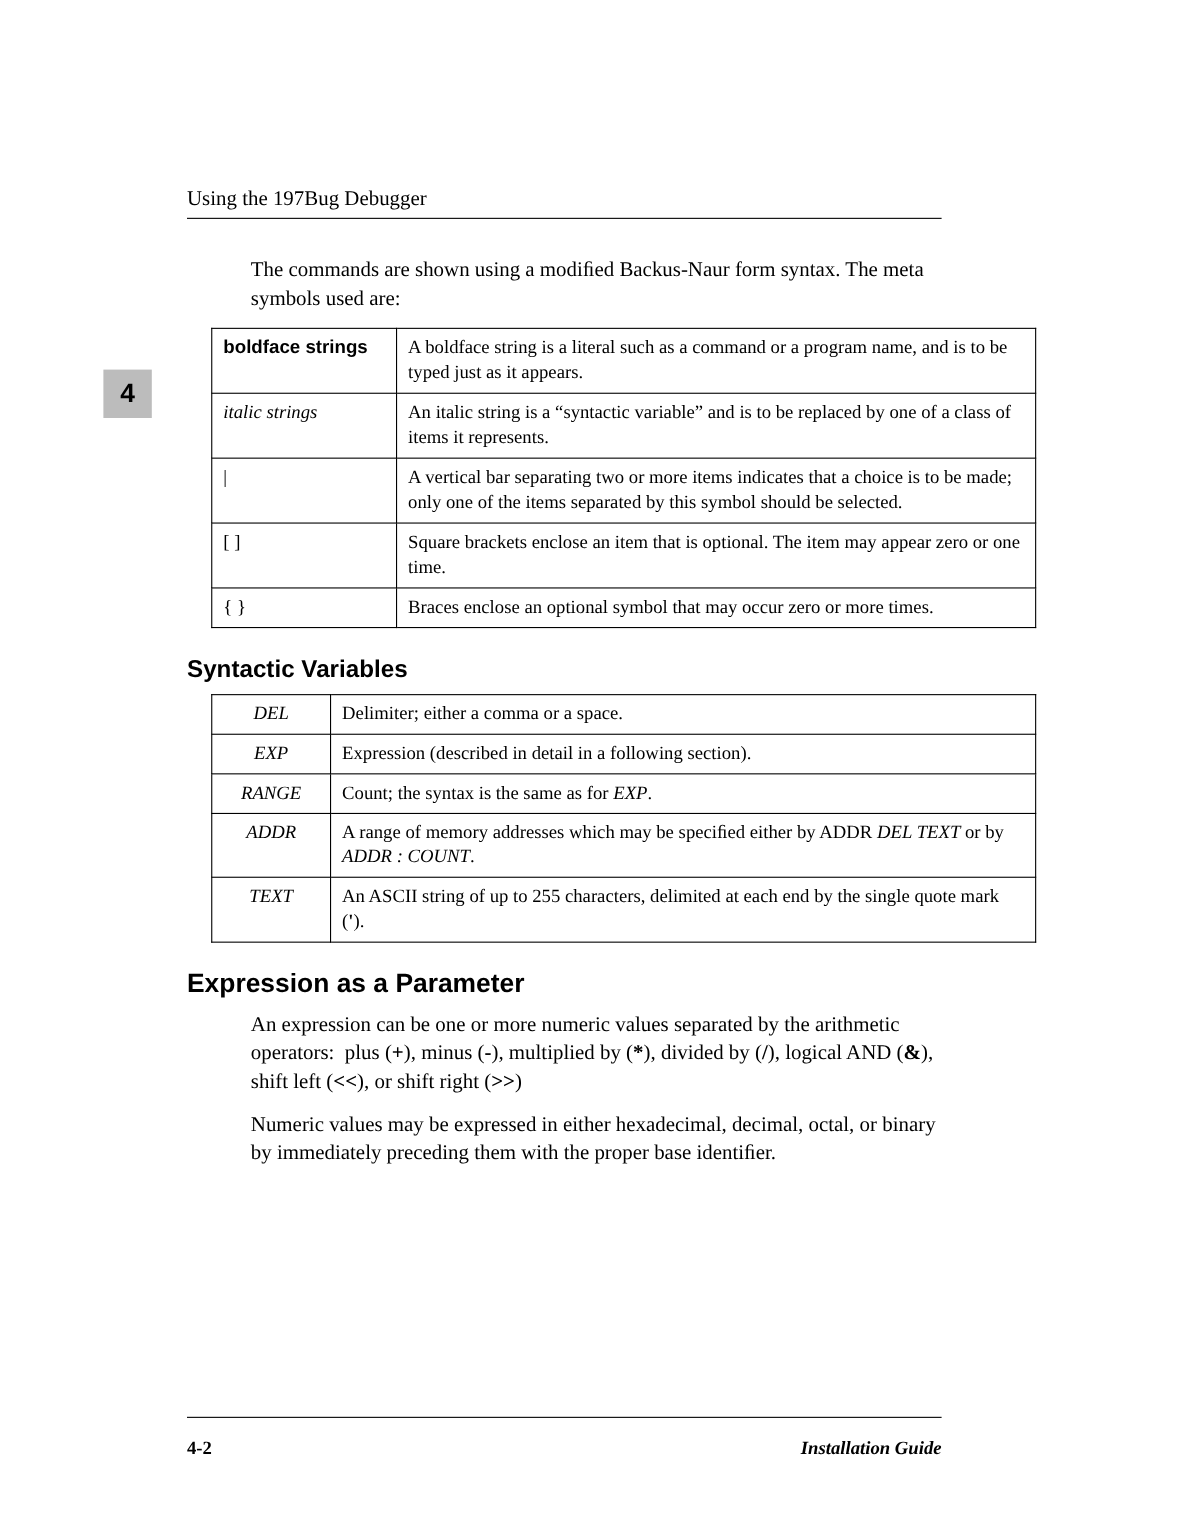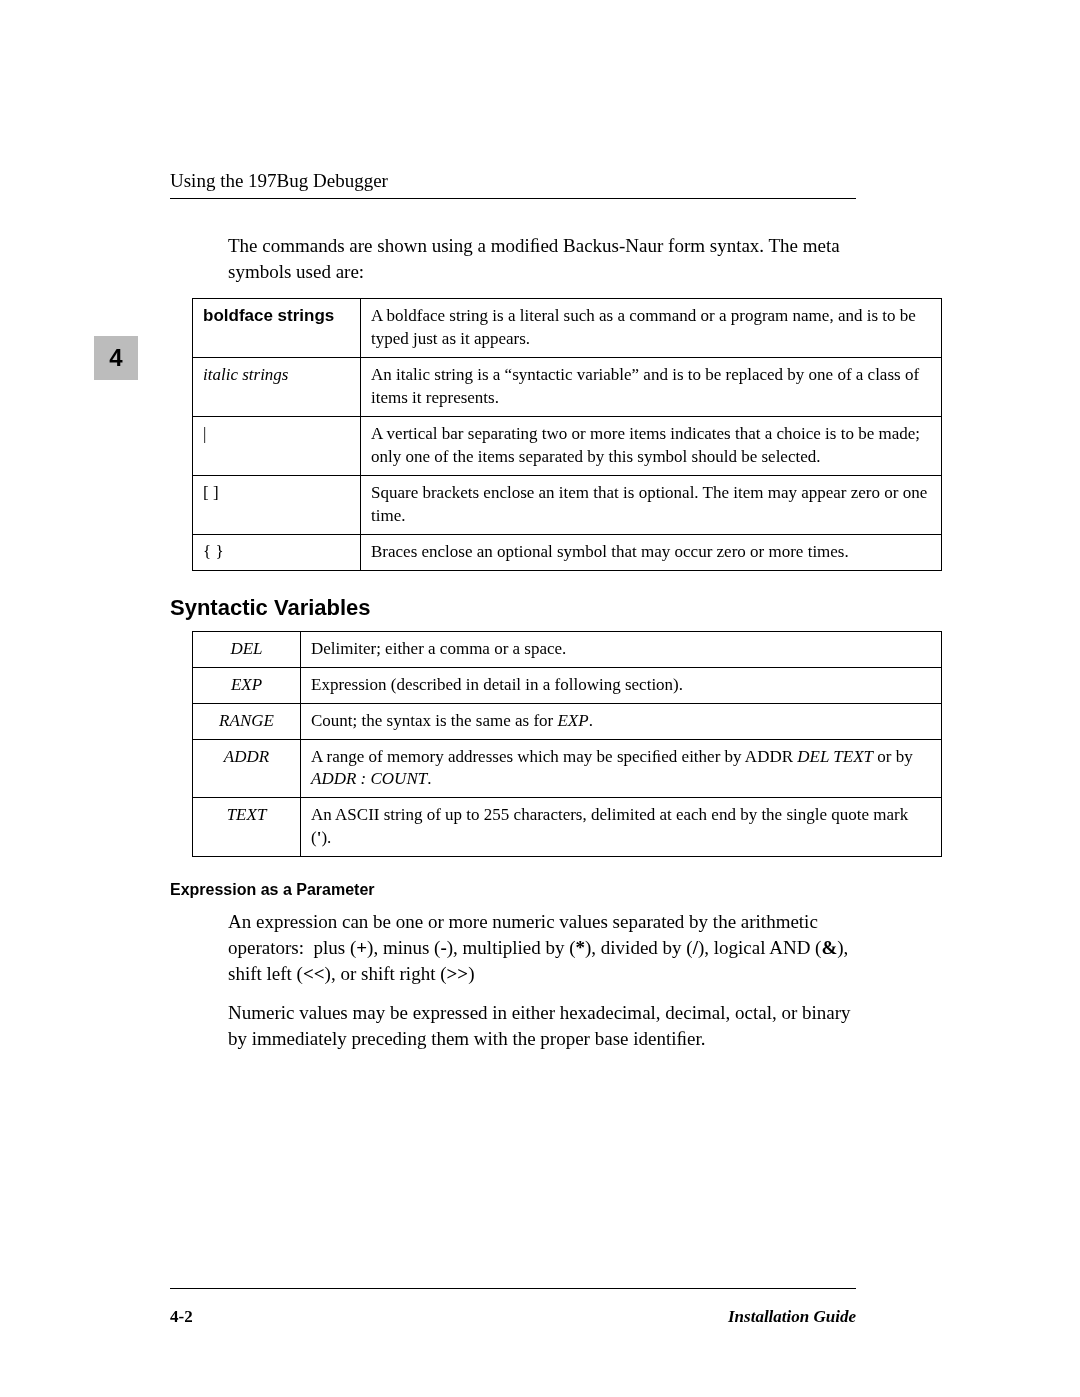--- a/index.html
+++ b/index.html
@@ -68,21 +68,21 @@
   .ital { font-style: italic; }
   h2.section {
     font-family: "Helvetica Neue", Helvetica, Arial, sans-serif;
     font-weight: 700;
     font-size: 22px;
     margin: 18px 0 10px 0;
   }
   h3.subsection {
     font-family: "Helvetica Neue", Helvetica, Arial, sans-serif;
     font-weight: 700;
-    font-size: 16px;
+    font-size: 24px;
     margin: 20px 0 10px 0;
   }
   .footer-rule {
     position: absolute;
     left: 170px;
     right: 140px;
     bottom: 100px;
     border: none;
     border-top: 1.5px solid #000;
   }

